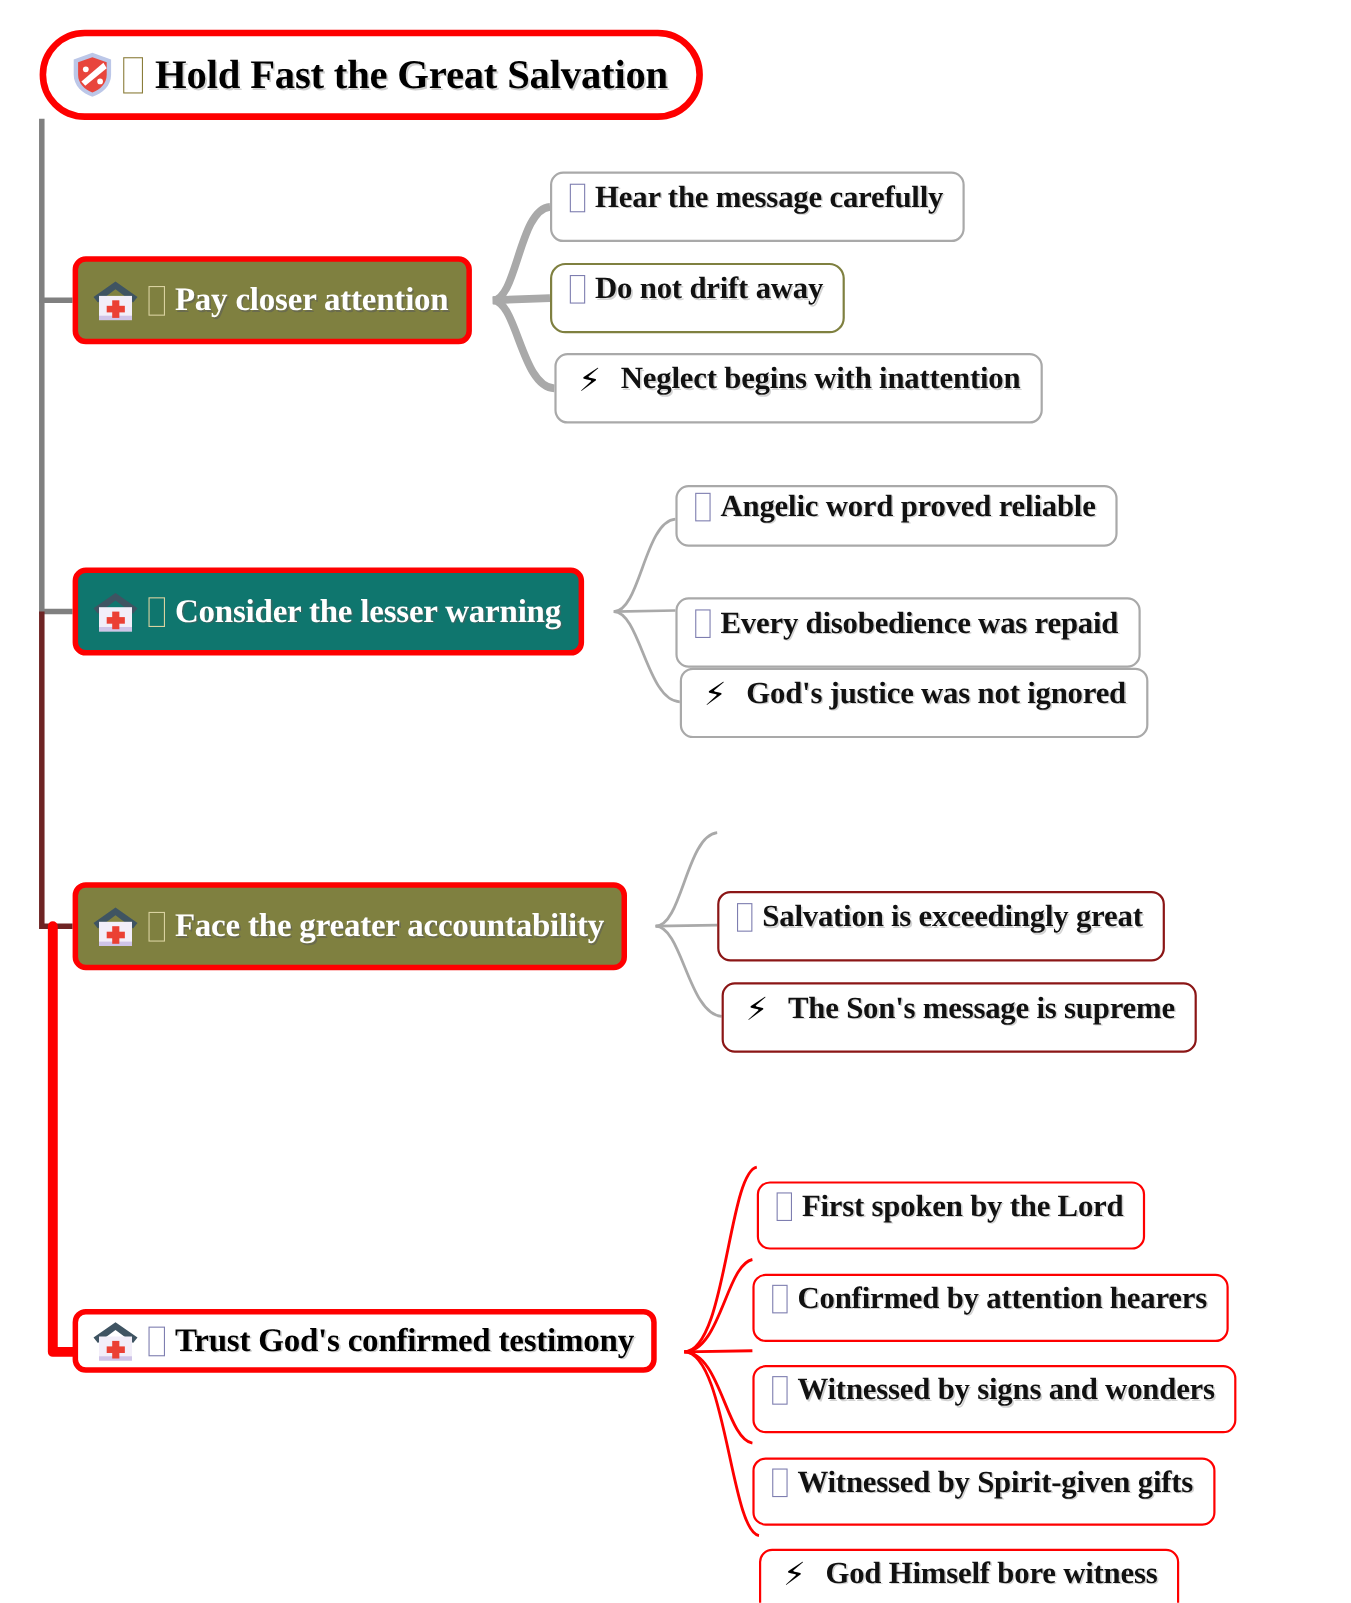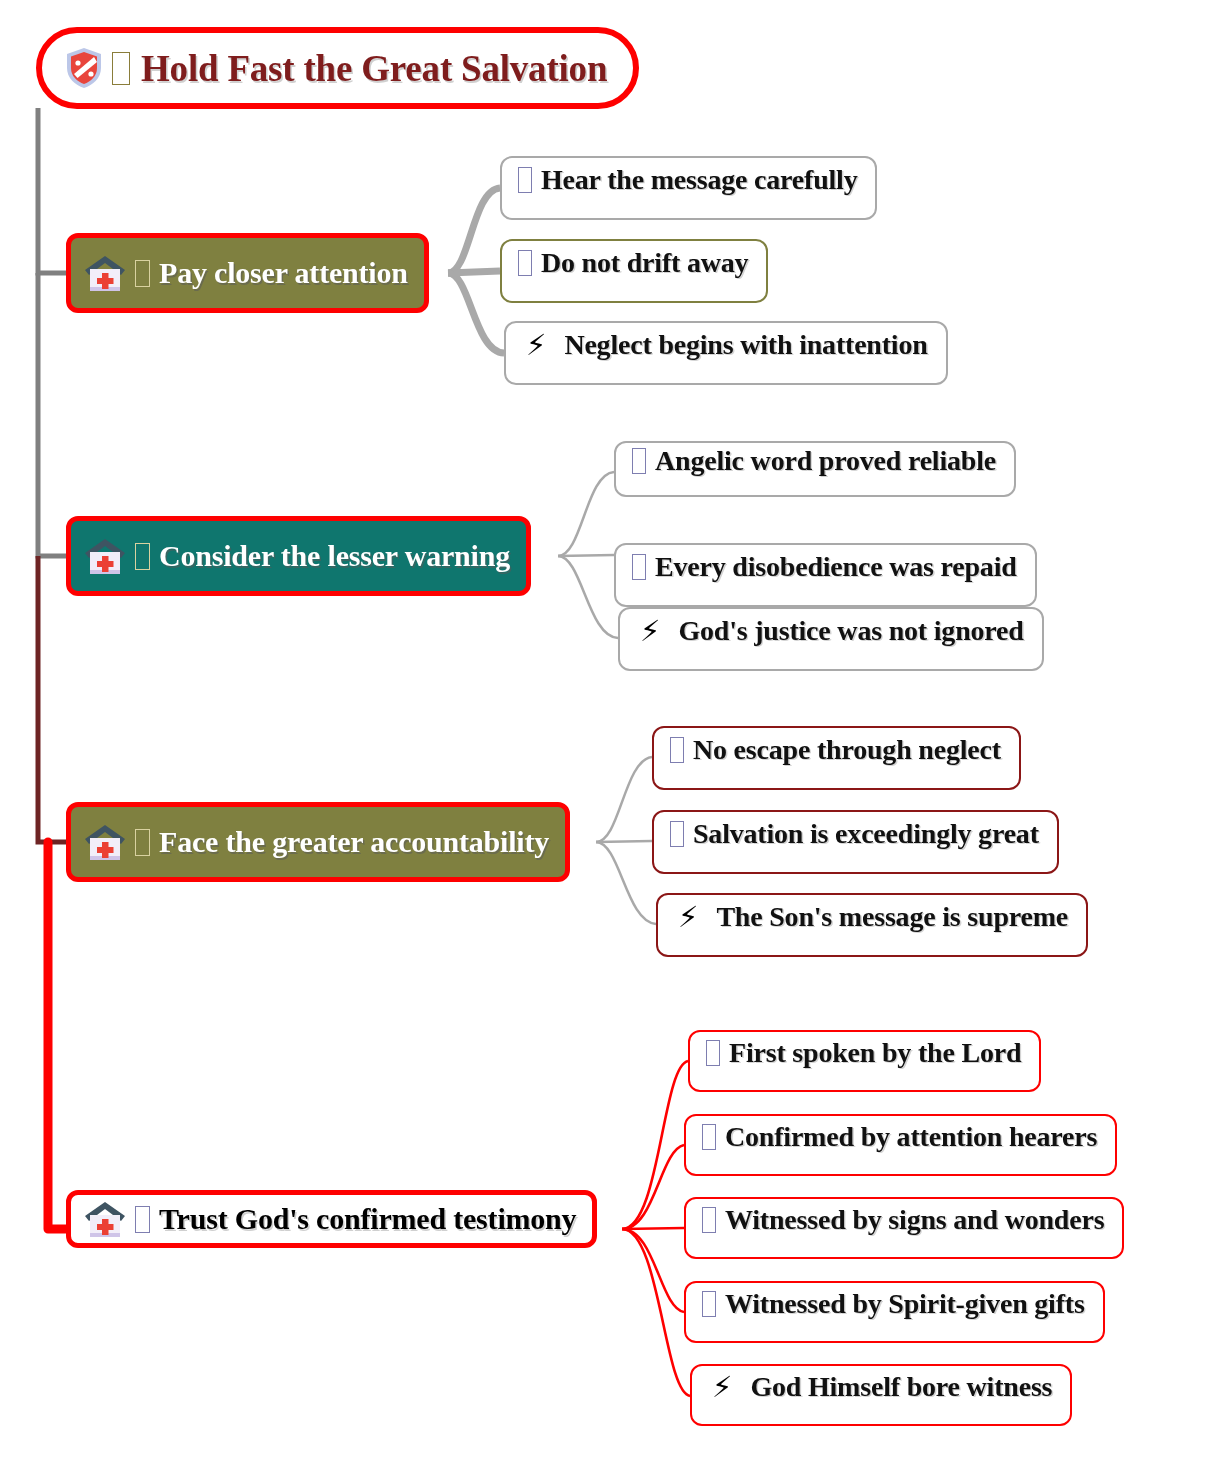--- a/index.html
+++ b/index.html
@@ -42,21 +42,21 @@
   
   .node.root {
     border: 6px solid #fe0000;
     border-radius: 44px;
     padding: 0 26px 0 22px;
     background: #ffffff;
   }
   .node.root .node-text {
     font-size: 37px;
     font-weight: bold;
-    color: #7f1d1d;
+    color: #000000;
     letter-spacing: -0.2px;
     text-shadow: 1.5px 1.5px 0 rgba(170,170,170,0.55);
   }
 
   
   .node.branch {
     border: 5px solid #fe0000;
     border-radius: 12px;
     padding: 0 16px 0 12px;
   }
@@ -88,21 +88,21 @@
   .node.leaf .node-text {
     font-size: 28px;
     font-weight: bold;
     color: #111111;
     text-shadow: 1.4px 1.4px 0 rgba(175,175,175,0.55);
     letter-spacing: -0.2px;
   }
   .node.leaf.edge-gray   { border-color: #a9a9a9; }
   .node.leaf.edge-olive  { border-color: #7f8040; }
   .node.leaf.edge-maroon { border-color: #8b1616; }
-  .node.leaf.edge-red    { border-color: #fe0000; }
+  .node.leaf.edge-red    { border-color: #fe0000; margin-top: 44px; }
 
   
   .emoji-icon {
     display: inline-block;
     flex: 0 0 auto;
     position: relative;
     margin-right: 8px;
   }
   .emoji-icon svg { display: block; }
 
@@ -188,21 +188,21 @@
       </svg>
     </span>
     <span class="glyph-box"></span>
     <span class="node-text">Pay closer attention</span>
   </div>
 
   <div class="node leaf edge-gray" style="left:500px; top:156px; height:64px;">
     <span class="glyph-box"></span>
     <span class="node-text">Hear the message carefully</span>
   </div>
-  <div class="node leaf edge-olive" style="left:500px; top:239px; height:64px;">
+  <div class="node leaf edge-olive" style="left:500px; top:239px; height:64px;border-radius:14px;">
     <span class="glyph-box"></span>
     <span class="node-text">Do not drift away</span>
   </div>
   <div class="node leaf edge-gray" style="left:504px; top:321px; height:64px;">
     <span class="bolt-glyph">⚡</span>
     <span class="node-text">Neglect begins with inattention</span>
   </div>
 
   <div class="node branch fill-gray" style="left:66px; top:516px; height:80px;">
     <span class="emoji-icon">
@@ -238,24 +238,20 @@
         <rect x="7" y="17" width="30" height="22" fill="#f2eef9"></rect>
         <rect x="7" y="35" width="30" height="4" fill="#cfc4e8"></rect>
         <rect x="19" y="21" width="6.5" height="16" fill="#eb4034"></rect>
         <rect x="14" y="26" width="16.5" height="6" fill="#eb4034"></rect>
       </svg>
     </span>
     <span class="glyph-box"></span>
     <span class="node-text">Face the greater accountability</span>
   </div>
 
-  <div class="node leaf edge-maroon" style="left:652px; top:726px; height:64px;">
-    <span class="glyph-box"></span>
-    <span class="node-text">No escape through neglect</span>
-  </div>
   <div class="node leaf edge-maroon" style="left:652px; top:810px; height:64px;">
     <span class="glyph-box"></span>
     <span class="node-text">Salvation is exceedingly great</span>
   </div>
   <div class="node leaf edge-maroon" style="left:656px; top:893px; height:64px;">
     <span class="bolt-glyph">⚡</span>
     <span class="node-text">The Son's message is supreme</span>
   </div>
 
   <div class="node branch fill-white" style="left:66px; top:1190px; height:58px;">

